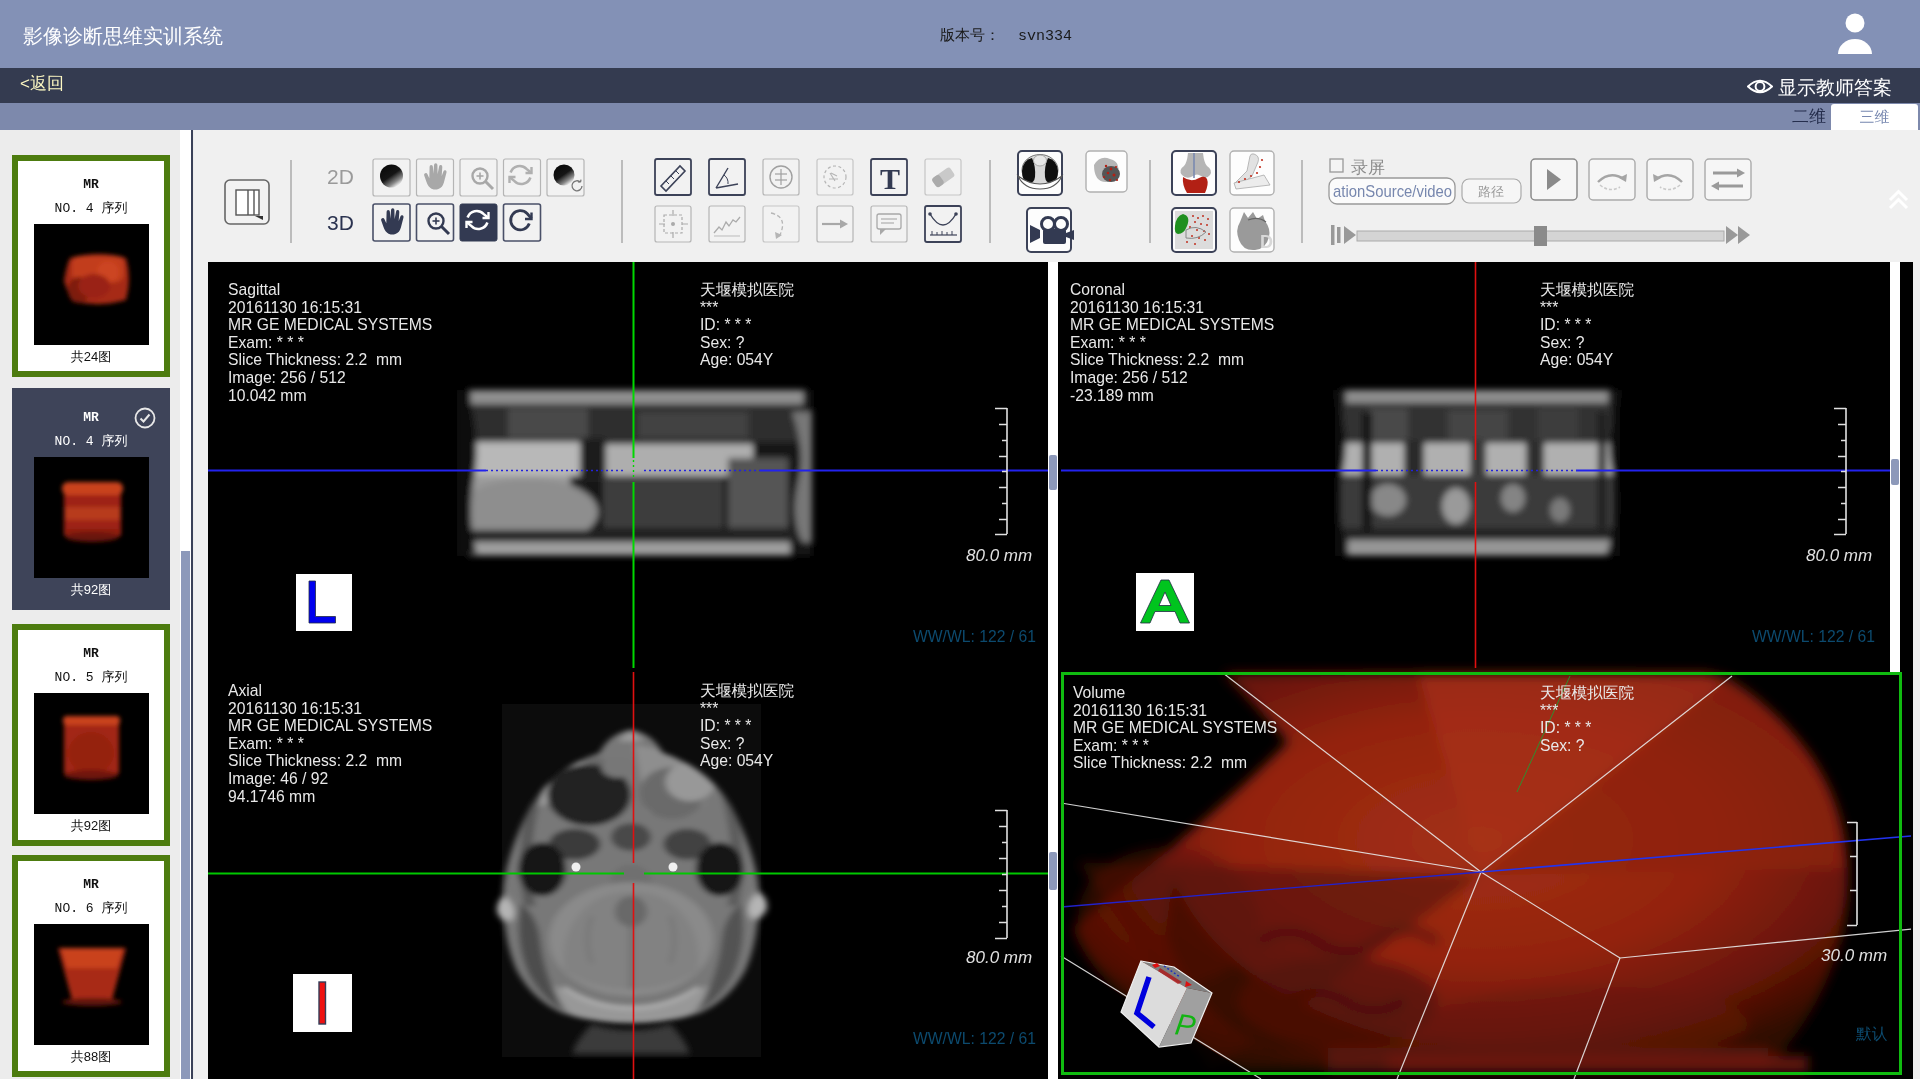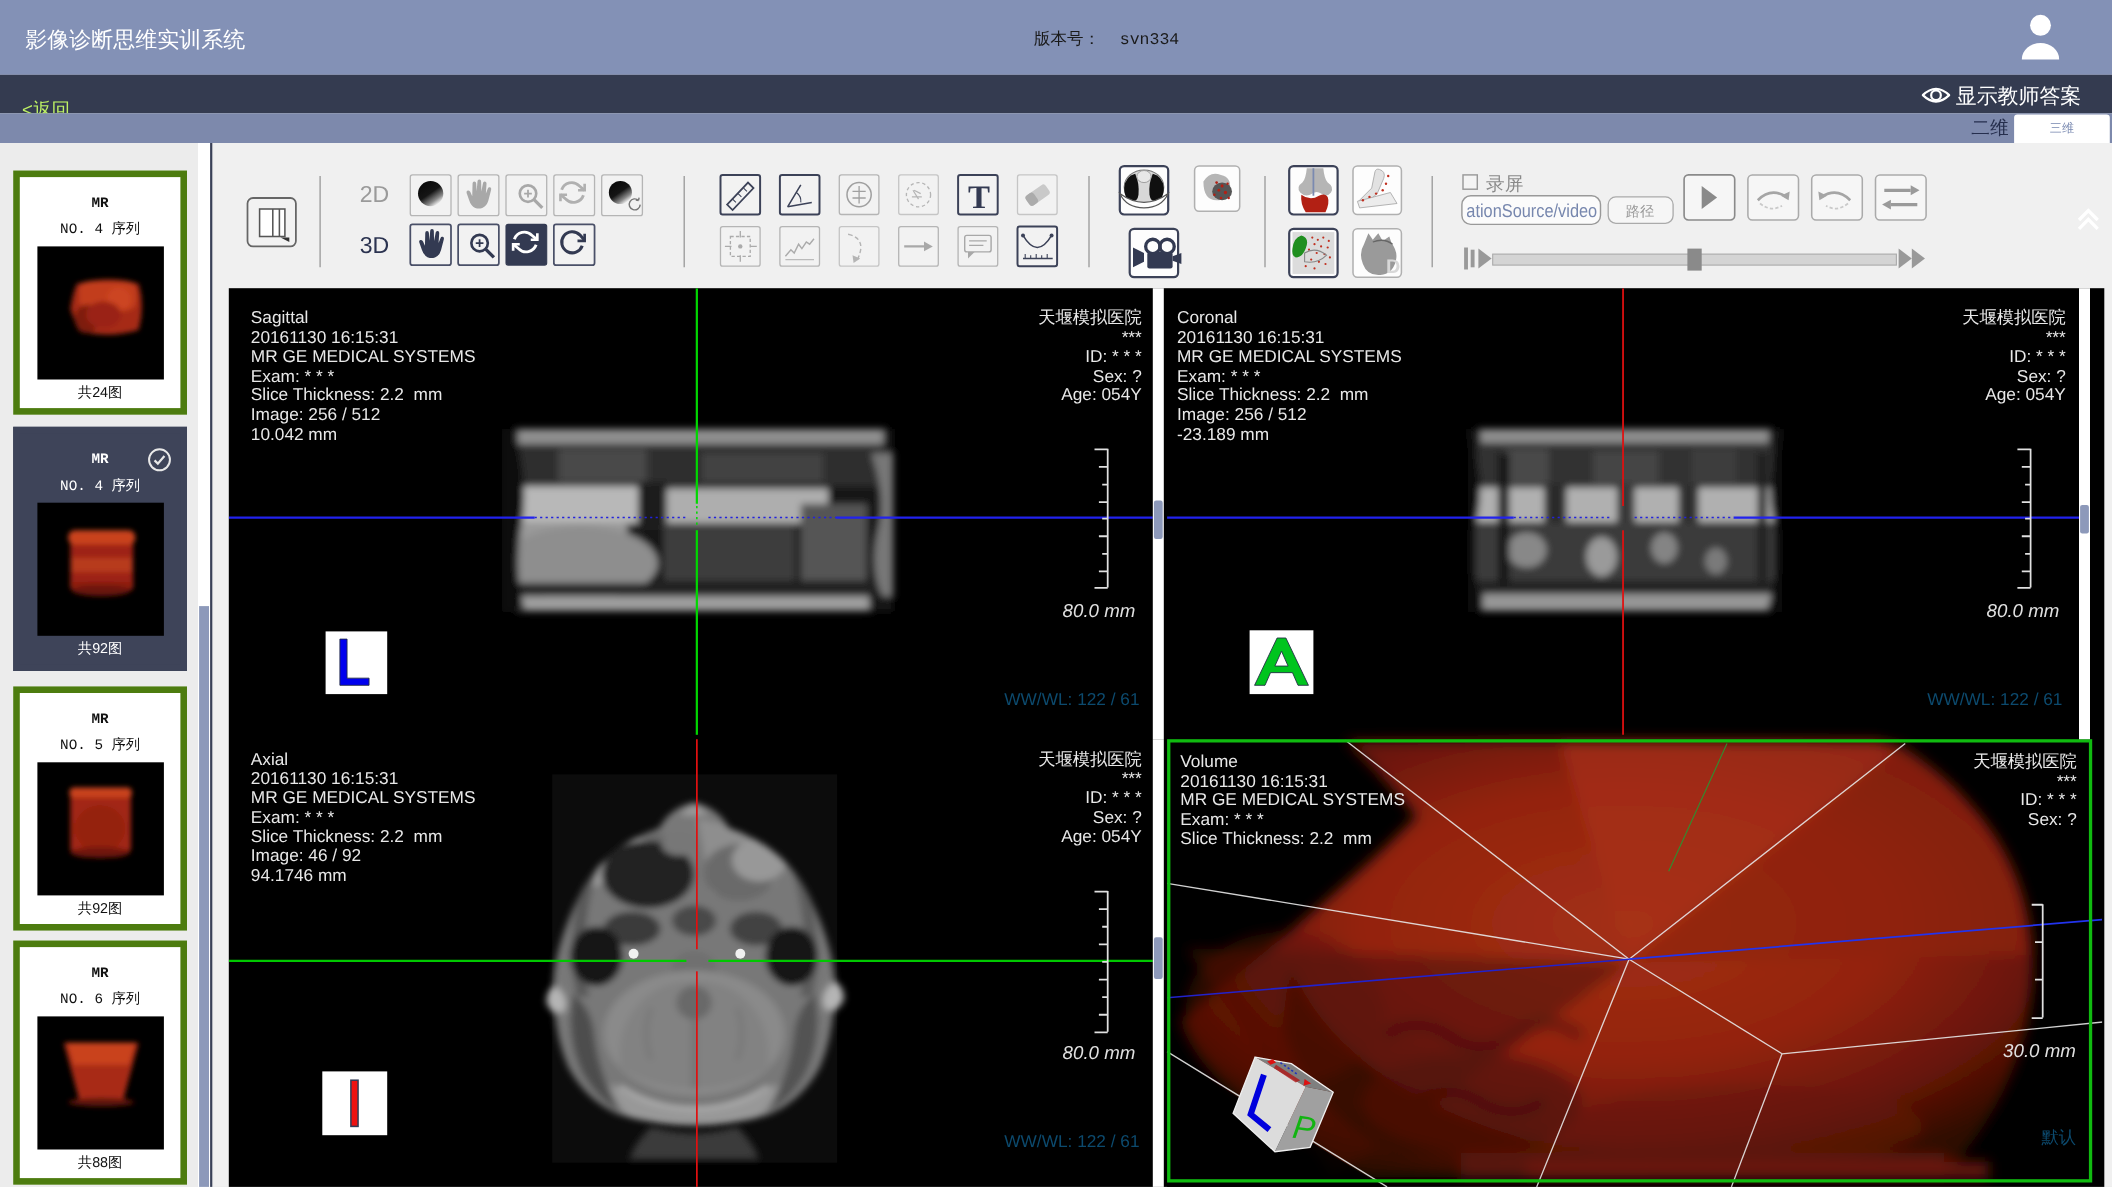--- a/index.html
+++ b/index.html
@@ -1,40 +1,40 @@
 <!DOCTYPE html>
 <html><head>
 <meta charset="utf-8">
 <style>
 html,body{margin:0;padding:0;width:1920px;height:1079px;overflow:hidden;background:#f0f0f0;font-family:"Liberation Sans",sans-serif;}
 .abs{position:absolute;}
 #bar1{left:0;top:0;width:1920px;height:68px;background:#8391b6;}
 #bar1 .title{left:23px;top:23px;color:#fff;font-size:20px;}
 #bar1 .ver{left:940px;top:26px;color:#1a1a1a;font-size:15px;font-family:"Liberation Mono",monospace;}
 #bar2{left:0;top:68px;width:1920px;height:35px;background:#343b50;}
-#bar2 .back{left:20px;top:20px;color:#bef264;font-size:17px;}
+#bar2 .back{left:20px;top:4px;color:#fef9c3;font-size:17px;}
 #bar2 .showans{left:1778px;top:7px;color:#fff;font-size:19px;}
 #bar3{left:0;top:103px;width:1920px;height:27px;background:#7d89ac;}
 #tab2d{left:1756px;top:103px;width:70px;height:27px;color:#252e4d;font-size:17px;text-align:right;line-height:27px;}
-#tab3d{left:1831px;top:104px;width:87px;height:27px;background:#fff;color:#7888b0;font-size:11px;text-align:center;line-height:26px;border-radius:3px 3px 0 0;}
+#tab3d{left:1831px;top:104px;width:87px;height:27px;background:#fff;color:#7888b0;font-size:15px;text-align:center;line-height:26px;border-radius:3px 3px 0 0;}
 #toolbar{left:0;top:130px;width:1920px;height:132px;background:#f0f0f0;}
 #sidebar{left:0;top:130px;width:194px;height:949px;background:#ececec;}
 #sidetrack{left:180px;top:130px;width:11px;height:949px;background:#fff;}
 #sidethumb{left:181px;top:551px;width:9px;height:528px;background:#8d99ba;}
 #sideline{left:191px;top:130px;width:2px;height:949px;background:#3a4158;}
 .card{position:absolute;left:12px;width:146px;height:210px;background:#fff;border:6px solid #4d7c0f;text-align:center;}
 .card .mr{margin-top:16px;font-family:"Liberation Mono",monospace;font-size:13px;font-weight:bold;color:#111;}
 .card .ser{margin-top:7px;font-family:"Liberation Mono",monospace;font-size:13px;color:#111;}
 .card .tn{margin:7px auto 0;width:115px;height:121px;background:#000;position:relative;}
 .card .cnt{margin-top:3px;font-size:13px;color:#111;}
 .card.sel{background:#3e4459;border-color:#3e4459;}
 .card.sel .mr,.card.sel .ser,.card.sel .cnt{color:#fff;}
 #viewer{left:208px;top:262px;width:1705px;height:817px;background:#000;}
 .ovtext{position:absolute;color:#e8e8e8;font-size:15.7px;line-height:17.6px;white-space:pre;}
-.ovright{text-align:right;}
+.ovright{text-align:left;}
 .wwwl{position:absolute;color:#0c4a6e;font-size:15.7px;}
 .mmlab{position:absolute;color:#e0e0e0;font-size:17px;font-style:italic;}
 .vtrack{position:absolute;width:10px;background:#fff;}
 .vthumb{position:absolute;width:8px;background:#8d99ba;border-radius:2px;}
 svg{position:absolute;display:block;}
 </style>
 </head>
 <body>
 <div class="abs" id="bar1">
   <div class="abs title">影像诊断思维实训系统</div>

